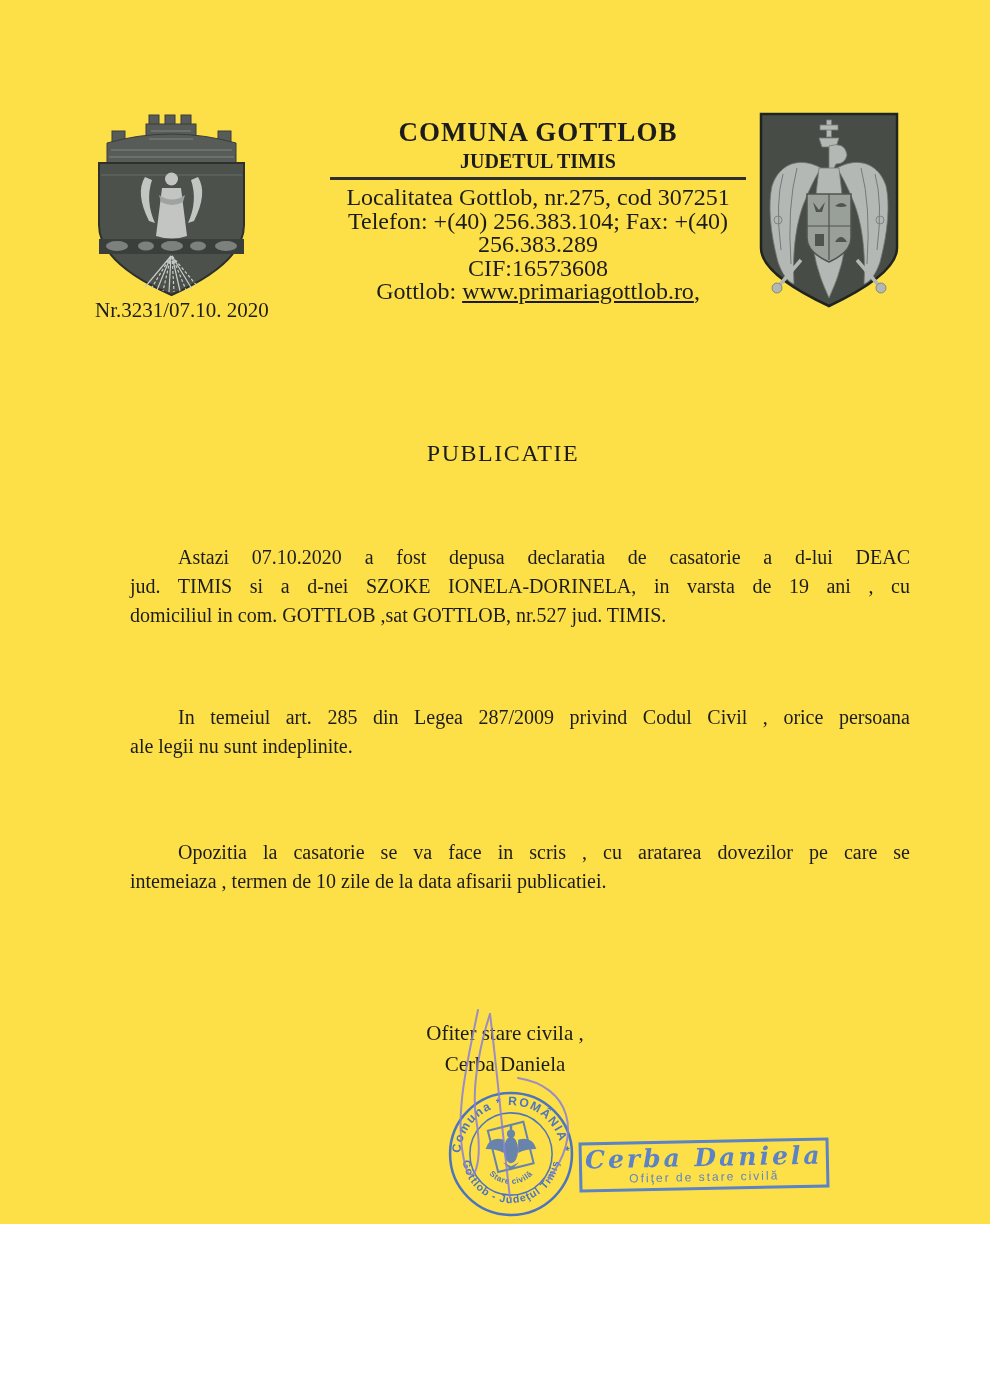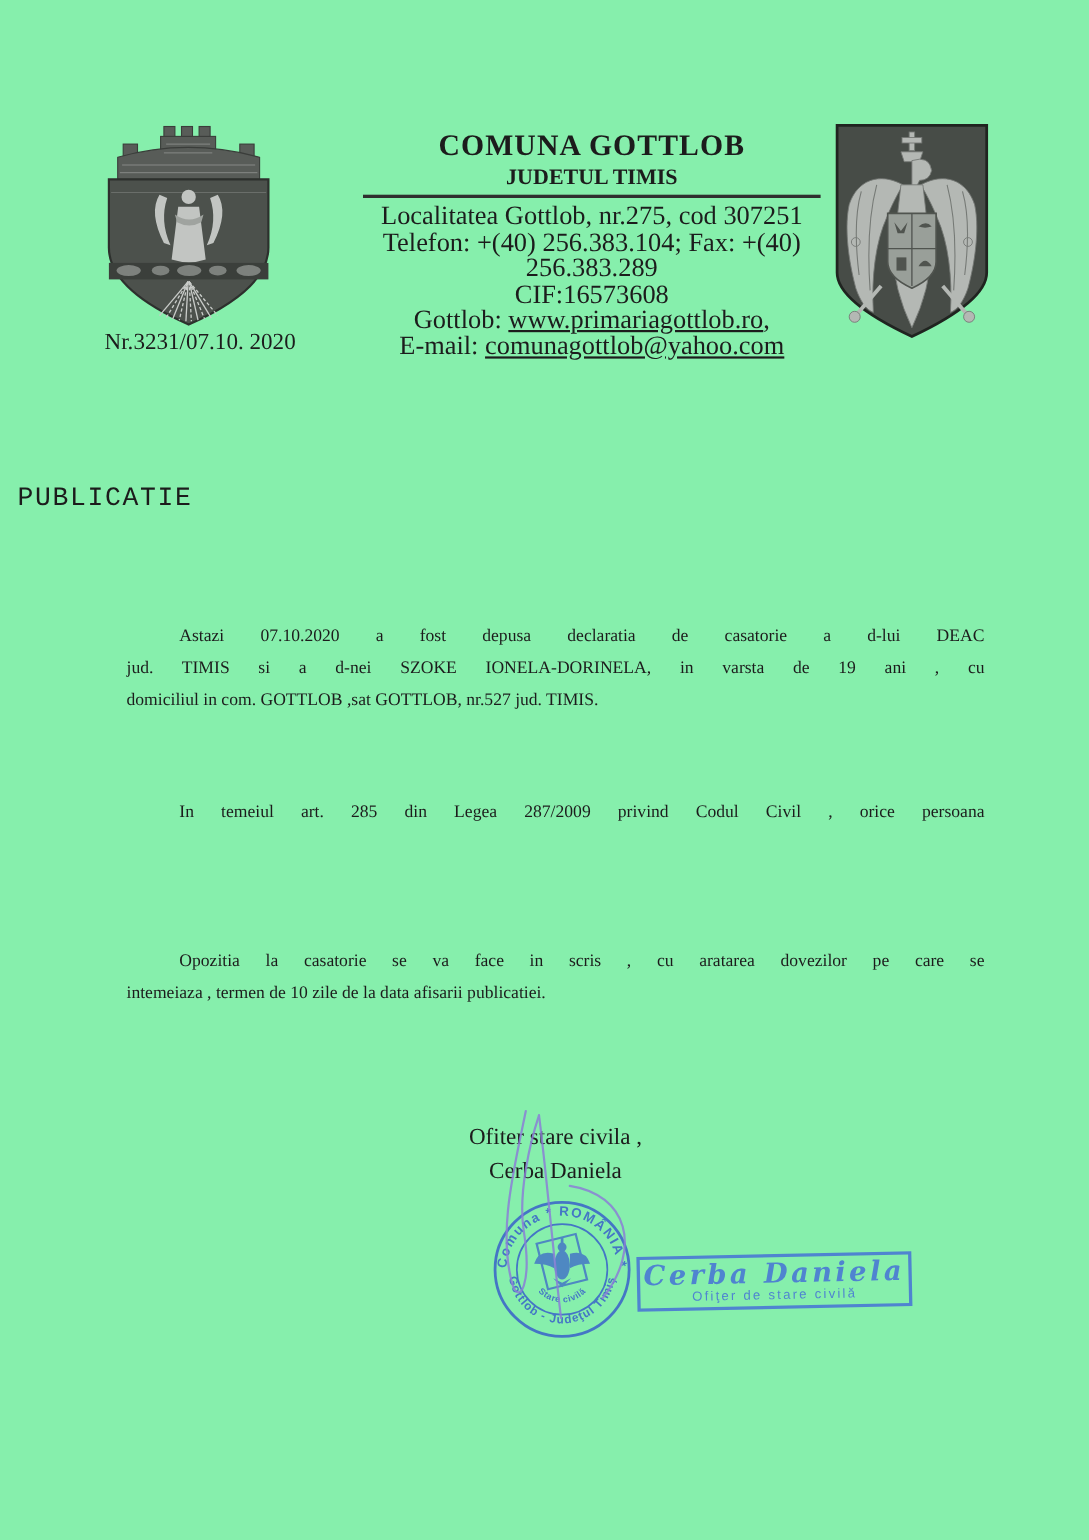--- a/index.html
+++ b/index.html
@@ -1,35 +1,35 @@
 <!DOCTYPE html>
 <html><head>
 <meta charset="utf-8">
 <style>
   html,body{margin:0;padding:0;background:#ffffff;}
-  .page{position:relative;width:990px;height:1400px;background:#86efac;overflow:hidden;
+  .page{position:relative;width:990px;height:1224px;background:#fde047;overflow:hidden;
         font-family:"Liberation Serif","DejaVu Serif",serif;color:#1c1c1c;}
 
   
   .arms-left{position:absolute;left:85px;top:113px;width:173px;height:184px;}
   .arms-right{position:absolute;left:753px;top:110px;width:152px;height:200px;}
   .letterhead{position:absolute;left:330px;top:116px;width:416px;text-align:center;}
   .h-title{font-size:27px;font-weight:bold;letter-spacing:1px;line-height:32px;}
   .h-sub{font-size:20px;font-weight:bold;line-height:26px;}
   .h-rule{height:2px;border-top:3px solid #2f2f2f;margin:3px 0 4px 0;}
   .h-line{font-size:24px;line-height:23.5px;}
   .u{text-decoration:underline;}
 
   .refno{position:absolute;left:95px;top:298px;font-size:21px;text-align:right;}
 
-  .doc-title{position:absolute;left:0;top:440px;width:100%;text-align:left;
-             font-size:24px;letter-spacing:1.5px;padding-left:16px;box-sizing:border-box;font-family:Liberation Mono, monospace;}
+  .doc-title{position:absolute;left:0;top:440px;width:100%;text-align:center;
+             font-size:24px;letter-spacing:1.5px;padding-left:16px;box-sizing:border-box;}
 
   
-  .para{position:absolute;left:115px;width:780px;font-size:16px;line-height:29px;margin-top:21px;}
+  .para{position:absolute;left:130px;width:780px;font-size:20px;line-height:29px;}
   .p1{top:543px;} .p2{top:703px;} .p3{top:838px;}
   .ln{text-align:justify;text-align-last:justify;}
   .ln.first{text-indent:48px;}
   .ln.last{text-align-last:left;}
 
   .sig-block{position:absolute;left:355px;top:1002px;width:300px;text-align:center;
              font-size:21px;line-height:31px;margin-top:16px;}
 
   
   .stamp-round{position:absolute;left:446px;top:1088px;width:130px;height:132px;opacity:.92;}
@@ -96,21 +96,20 @@
   </svg>
 
   <div class="letterhead">
     <div class="h-title">COMUNA GOTTLOB</div>
     <div class="h-sub">JUDETUL TIMIS</div>
     <div class="h-rule"></div>
     <div class="h-line">Localitatea Gottlob, nr.275, cod 307251</div>
     <div class="h-line">Telefon: +(40) 256.383.104; Fax: +(40) 256.383.289</div>
     <div class="h-line">CIF:16573608</div>
     <div class="h-line"><span>Gottlob: </span><span class="u">www.primariagottlob.ro</span><span>,</span></div>
-    <div class="h-line"><span>E-mail: </span><span class="u">comunagottlob@yahoo.com</span></div>
   </div>
 
   <svg class="arms-right" viewBox="0 0 152 200">
     <path d="M8,4 H144 V138 Q144,164 76,196 Q8,164 8,138 Z" fill="#474c47" stroke="#202420" stroke-width="2.5"></path>
     <g fill="#b4b8b4" stroke="#747874" stroke-width="0.8">
       <rect x="73.5" y="10" width="5" height="17"></rect>
       <rect x="67" y="15" width="18" height="5"></rect>
       <path d="M66,28 h20 l-3,9 h-14 Z"></path>
       <path d="M76,36 q16,-5 18,9 q-2,9 -11,9 l-7,14 Z"></path>
       <path d="M68,58 C46,46 26,54 19,76 C15,94 17,122 25,152 C29,164 35,172 41,174 C39,142 43,110 53,88 C57,78 63,66 68,58 Z"></path>
@@ -144,20 +143,21 @@
 
   <div class="doc-title">PUBLICATIE</div>
 
   <div class="para p1">
     <div class="ln first">Astazi 07.10.2020 a fost depusa declaratia de casatorie a d-lui DEAC</div>
     <div class="ln">jud. TIMIS si a d-nei SZOKE IONELA-DORINELA, in varsta de 19 ani , cu</div>
     <div class="ln last">domiciliul in com. GOTTLOB ,sat GOTTLOB, nr.527 jud. TIMIS.</div>
   </div>
   <div class="para p2">
     <div class="ln first">In temeiul art. 285 din Legea 287/2009 privind Codul Civil , orice persoana</div>
+    <div class="ln last">ale legii nu sunt indeplinite.</div>
   </div>
   <div class="para p3">
     <div class="ln first">Opozitia la casatorie se va face in scris , cu aratarea dovezilor pe care se</div>
     <div class="ln last">intemeiaza , termen de 10 zile de la data afisarii publicatiei.</div>
   </div>
 
   <div class="sig-block">
     <div>Ofiter stare civila ,</div>
     <div>Cerba Daniela</div>
   </div>

